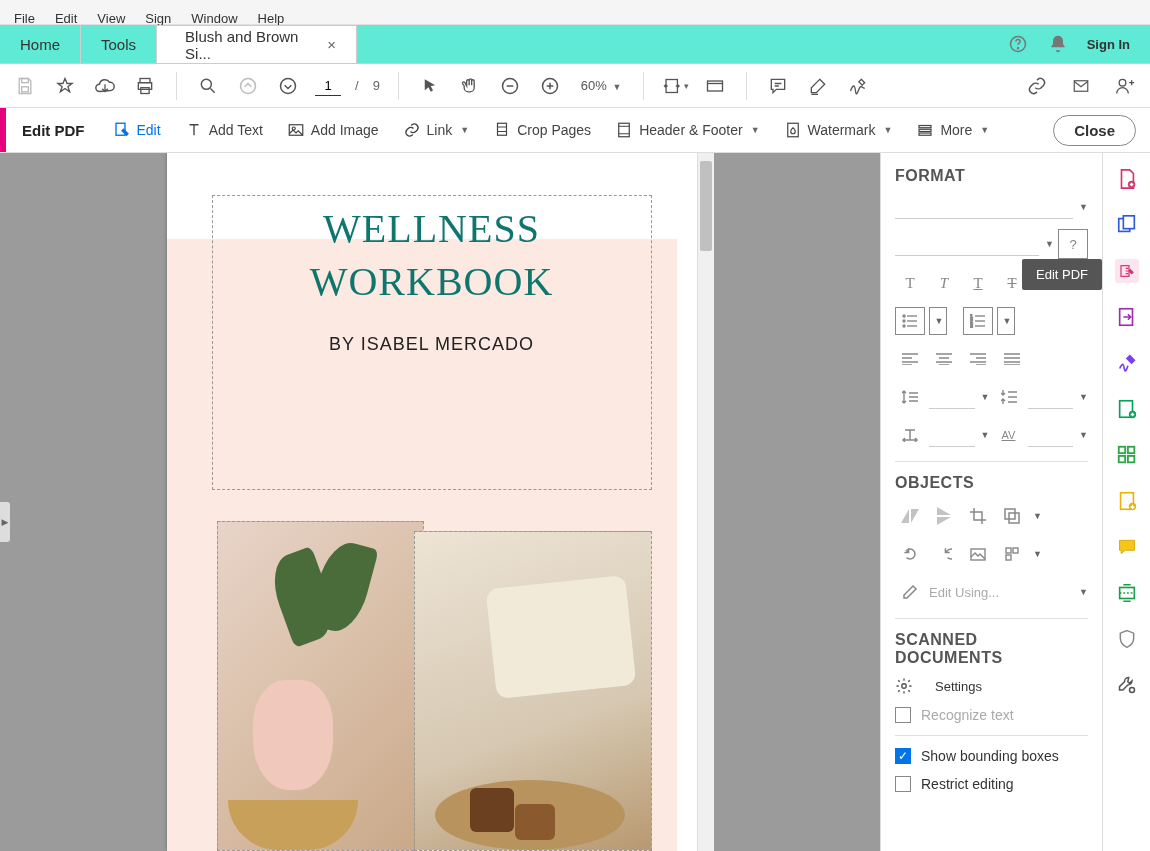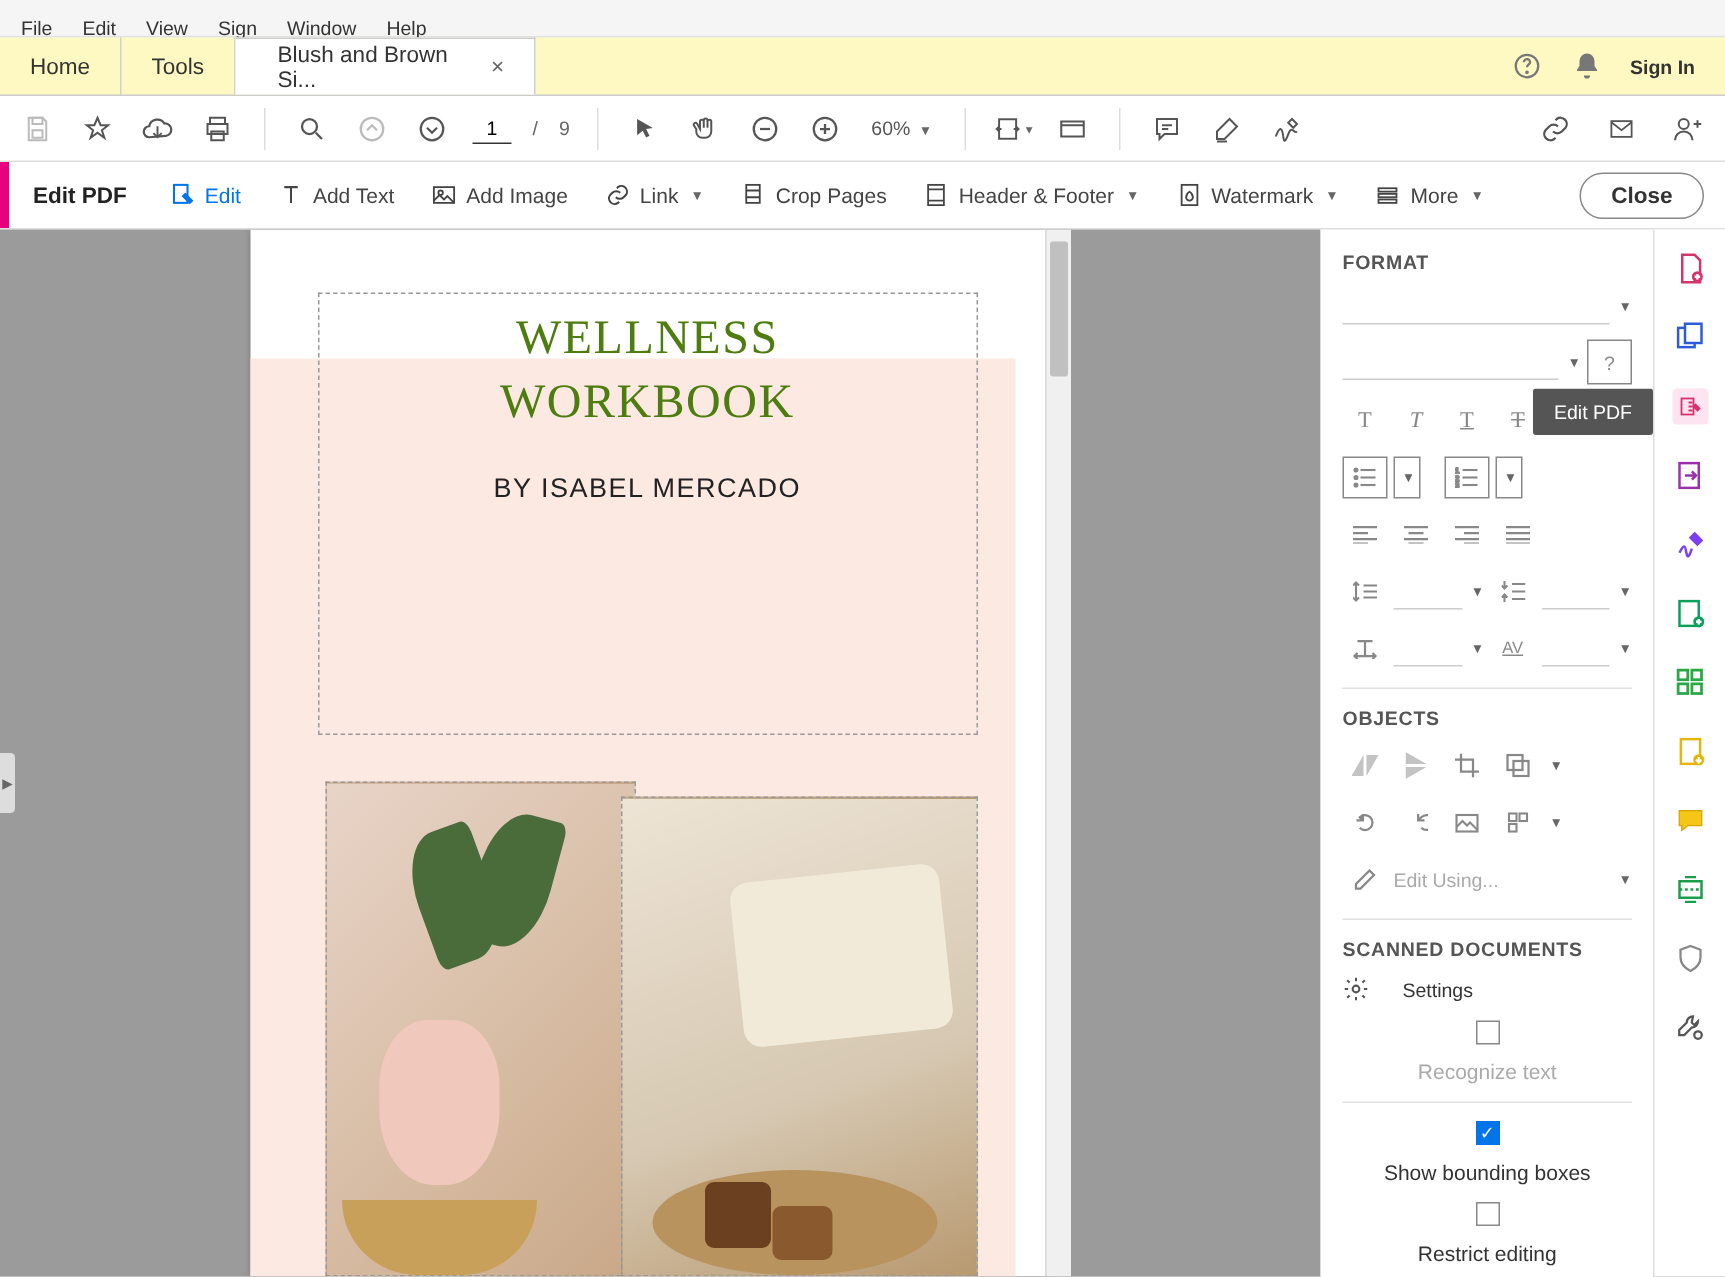--- a/index.html
+++ b/index.html
@@ -3,21 +3,21 @@
 <meta charset="utf-8">
 <style>
 * { box-sizing: border-box; margin: 0; padding: 0; font-family: "Segoe UI", Arial, sans-serif; }
 body { width: 1150px; height: 851px; background: #fff; overflow: hidden; font-size: 13px; color: #333; }
 
 
 .menubar { height: 25px; background: #f5f5f5; display: flex; align-items: center; padding: 0 4px; border-bottom: 1px solid #e0e0e0; }
 .menubar-item { padding: 3px 10px; cursor: pointer; font-size: 13px; margin-top: 12px; }
 
 
-.tabbar { height: 39px; background: #fef9c3; display: flex; align-items: stretch; border-bottom: 1px solid #ccc; position: relative; }
+.tabbar { height: 39px; background: #5eead4; display: flex; align-items: stretch; border-bottom: 1px solid #ccc; position: relative; }
 .tab { padding: 0 20px; display: flex; align-items: center; font-size: 15px; color: #333; cursor: pointer; border-right: 1px solid #d0d0d0; }
 .tab.home { font-weight: 400; }
 .tab.doc { background: #fff; border-top: 1px solid #ccc; border-right: 1px solid #ccc; position: relative; max-width: 200px; padding-left: 28px; }
 .tab-close { margin-left: 10px; font-size: 15px; color: #666; cursor: pointer; }
 .tabbar-right { margin-left: auto; display: flex; align-items: center; gap: 18px; padding-right: 20px; }
 .signin { font-size: 13px; font-weight: 600; color: #333; cursor: pointer; }
 .icon-btn-top { width: 22px; height: 22px; cursor: pointer; color: #777; display: flex; align-items: center; justify-content: center; }
 
 
 .toolbar { height: 44px; display: flex; align-items: center; padding: 0 12px; gap: 14px; border-bottom: 1px solid #ddd; background: #fff; }
@@ -39,21 +39,21 @@
 .dropdown-caret { font-size: 9px; color: #666; margin-left: 2px; }
 .close-pill { margin-left: auto; margin-right: 14px; border: 1.5px solid #888; border-radius: 18px; padding: 6px 20px; font-size: 15px; font-weight: 600; cursor: pointer; }
 
 
 .workspace { display: flex; height: calc(851px - 25px - 39px - 44px - 45px); }
 .doc-area { flex: 1; background: #9b9b9b; position: relative; overflow: hidden; display: flex; justify-content: center; }
 .doc-page { width: 530px; height: 100%; background: #fff; margin-top: 0; position: relative; box-shadow: 0 0 4px rgba(0,0,0,0.3); }
 .pink-bg { position: absolute; left: 0; right: 20px; top: 86px; bottom: 0; background: #fbe9e2; }
 .text-box { position: absolute; border: 1px dashed #999; padding: 4px; }
 .title-box { left: 45px; right: 45px; top: 42px; height: 295px; text-align: center; }
-.doc-title { font-family: Georgia, serif; font-size: 32px; color: #4d7c0f; letter-spacing: 1px; line-height: 1.2; margin-top: 5px; }
+.doc-title { font-family: Georgia, serif; font-size: 40px; color: #0f766e; letter-spacing: 1px; line-height: 1.2; margin-top: 5px; }
 .doc-body { font-size: 12.5px; color: #333; margin: 18px 10px 0; line-height: 1.55; }
 .doc-author { font-size: 18px; letter-spacing: 1px; margin-top: 28px; color: #222; }
 .img-area { position: absolute; left: 50px; top: 368px; right: 45px; bottom: 0; display: flex; gap: 0; }
 .img-left { flex: 1; background: linear-gradient(135deg,#e8d4c8 0%,#d9bfa8 50%,#c9a888 100%); border: 1px dashed #999; position: relative; }
 .img-right { flex: 1.15; background: linear-gradient(160deg,#ede4d5 0%,#d6c8b2 60%,#b89970 100%); border: 1px dashed #999; position: relative; margin-top: 10px; margin-left: -10px; }
 .vase { position: absolute; bottom: 60px; left: 35px; width: 80px; height: 110px; background: #f0c9bc; border-radius: 40% 40% 45% 45%; }
 .bowl { position: absolute; bottom: 0; left: 10px; width: 130px; height: 50px; background: #c9a05a; border-radius: 0 0 60px 60px; }
 .leaf { position: absolute; width: 50px; height: 90px; background: #4a6b3a; border-radius: 50% 10% 50% 10%; }
 .leaf1 { top: 30px; left: 60px; transform: rotate(-20deg); }
 .leaf2 { top: 20px; left: 100px; transform: rotate(15deg); }
@@ -61,28 +61,28 @@
 .tray { position: absolute; bottom: 0; left: 20px; width: 190px; height: 70px; background: #b8935e; border-radius: 50%; }
 .candle { position: absolute; width: 44px; height: 44px; background: #6b4020; border-radius: 6px; }
 .candle1 { bottom: 18px; left: 55px; }
 .candle2 { bottom: 10px; left: 100px; width: 40px; height: 36px; background: #8a5a2e; }
 
 .doc-scroll { width: 17px; background: #f0f0f0; border-left: 1px solid #ddd; position: relative; }
 .scroll-thumb { position: absolute; top: 8px; left: 2px; right: 2px; height: 90px; background: #c0c0c0; border-radius: 2px; }
 
 
 .right-panel { width: 222px; background: #fff; border-left: 1px solid #ddd; padding: 14px 14px; overflow-y: auto; font-size: 13px; }
-.panel-heading { font-size: 13px; font-weight: 700; color: #555; letter-spacing: 0.5px; margin-bottom: 10px; }
+.panel-heading { font-size: 16px; font-weight: 700; color: #555; letter-spacing: 0.5px; margin-bottom: 10px; }
 .panel-row { display: flex; gap: 4px; margin-bottom: 10px; align-items: center; }
 .fmt-btn { width: 30px; height: 28px; border: 1px solid transparent; display: flex; align-items: center; justify-content: center; color: #888; cursor: pointer; font-size: 15px; }
 .fmt-btn.boxed { border-color: #888; }
 .fmt-select { flex: 1; height: 24px; border: none; border-bottom: 1px solid #ccc; color: #888; }
 .hr { border: 0; border-top: 1px solid #e0e0e0; margin: 12px 0; }
 .q-box { width: 30px; height: 30px; border: 1px solid #888; display: flex; align-items: center; justify-content: center; color: #888; }
-.checkbox-row { display: flex; align-items: center; gap: 10px; margin: 12px 0; font-size: 14px; flex-direction: column; }
+.checkbox-row { display: flex; align-items: center; gap: 10px; margin: 12px 0; font-size: 14px; }
 .checkbox { width: 16px; height: 16px; border: 1.5px solid #888; display: inline-flex; align-items: center; justify-content: center; }
 .checkbox.checked { background: #0074e8; border-color: #0074e8; color: #fff; font-size: 12px; }
 .settings-row { display: flex; align-items: center; gap: 22px; margin: 10px 0; cursor: pointer; }
 .disabled-text { color: #aaa; }
 
 
 .tool-rail { width: 48px; background: #fff; border-left: 1px solid #ddd; display: flex; flex-direction: column; align-items: center; padding-top: 14px; gap: 22px; position: relative; }
 .rail-icon { width: 24px; height: 24px; cursor: pointer; display: flex; align-items: center; justify-content: center; }
 .tooltip { position: absolute; right: 48px; top: 106px; background: #555; color: #fff; padding: 8px 14px; font-size: 13px; border-radius: 2px; white-space: nowrap; }
 

